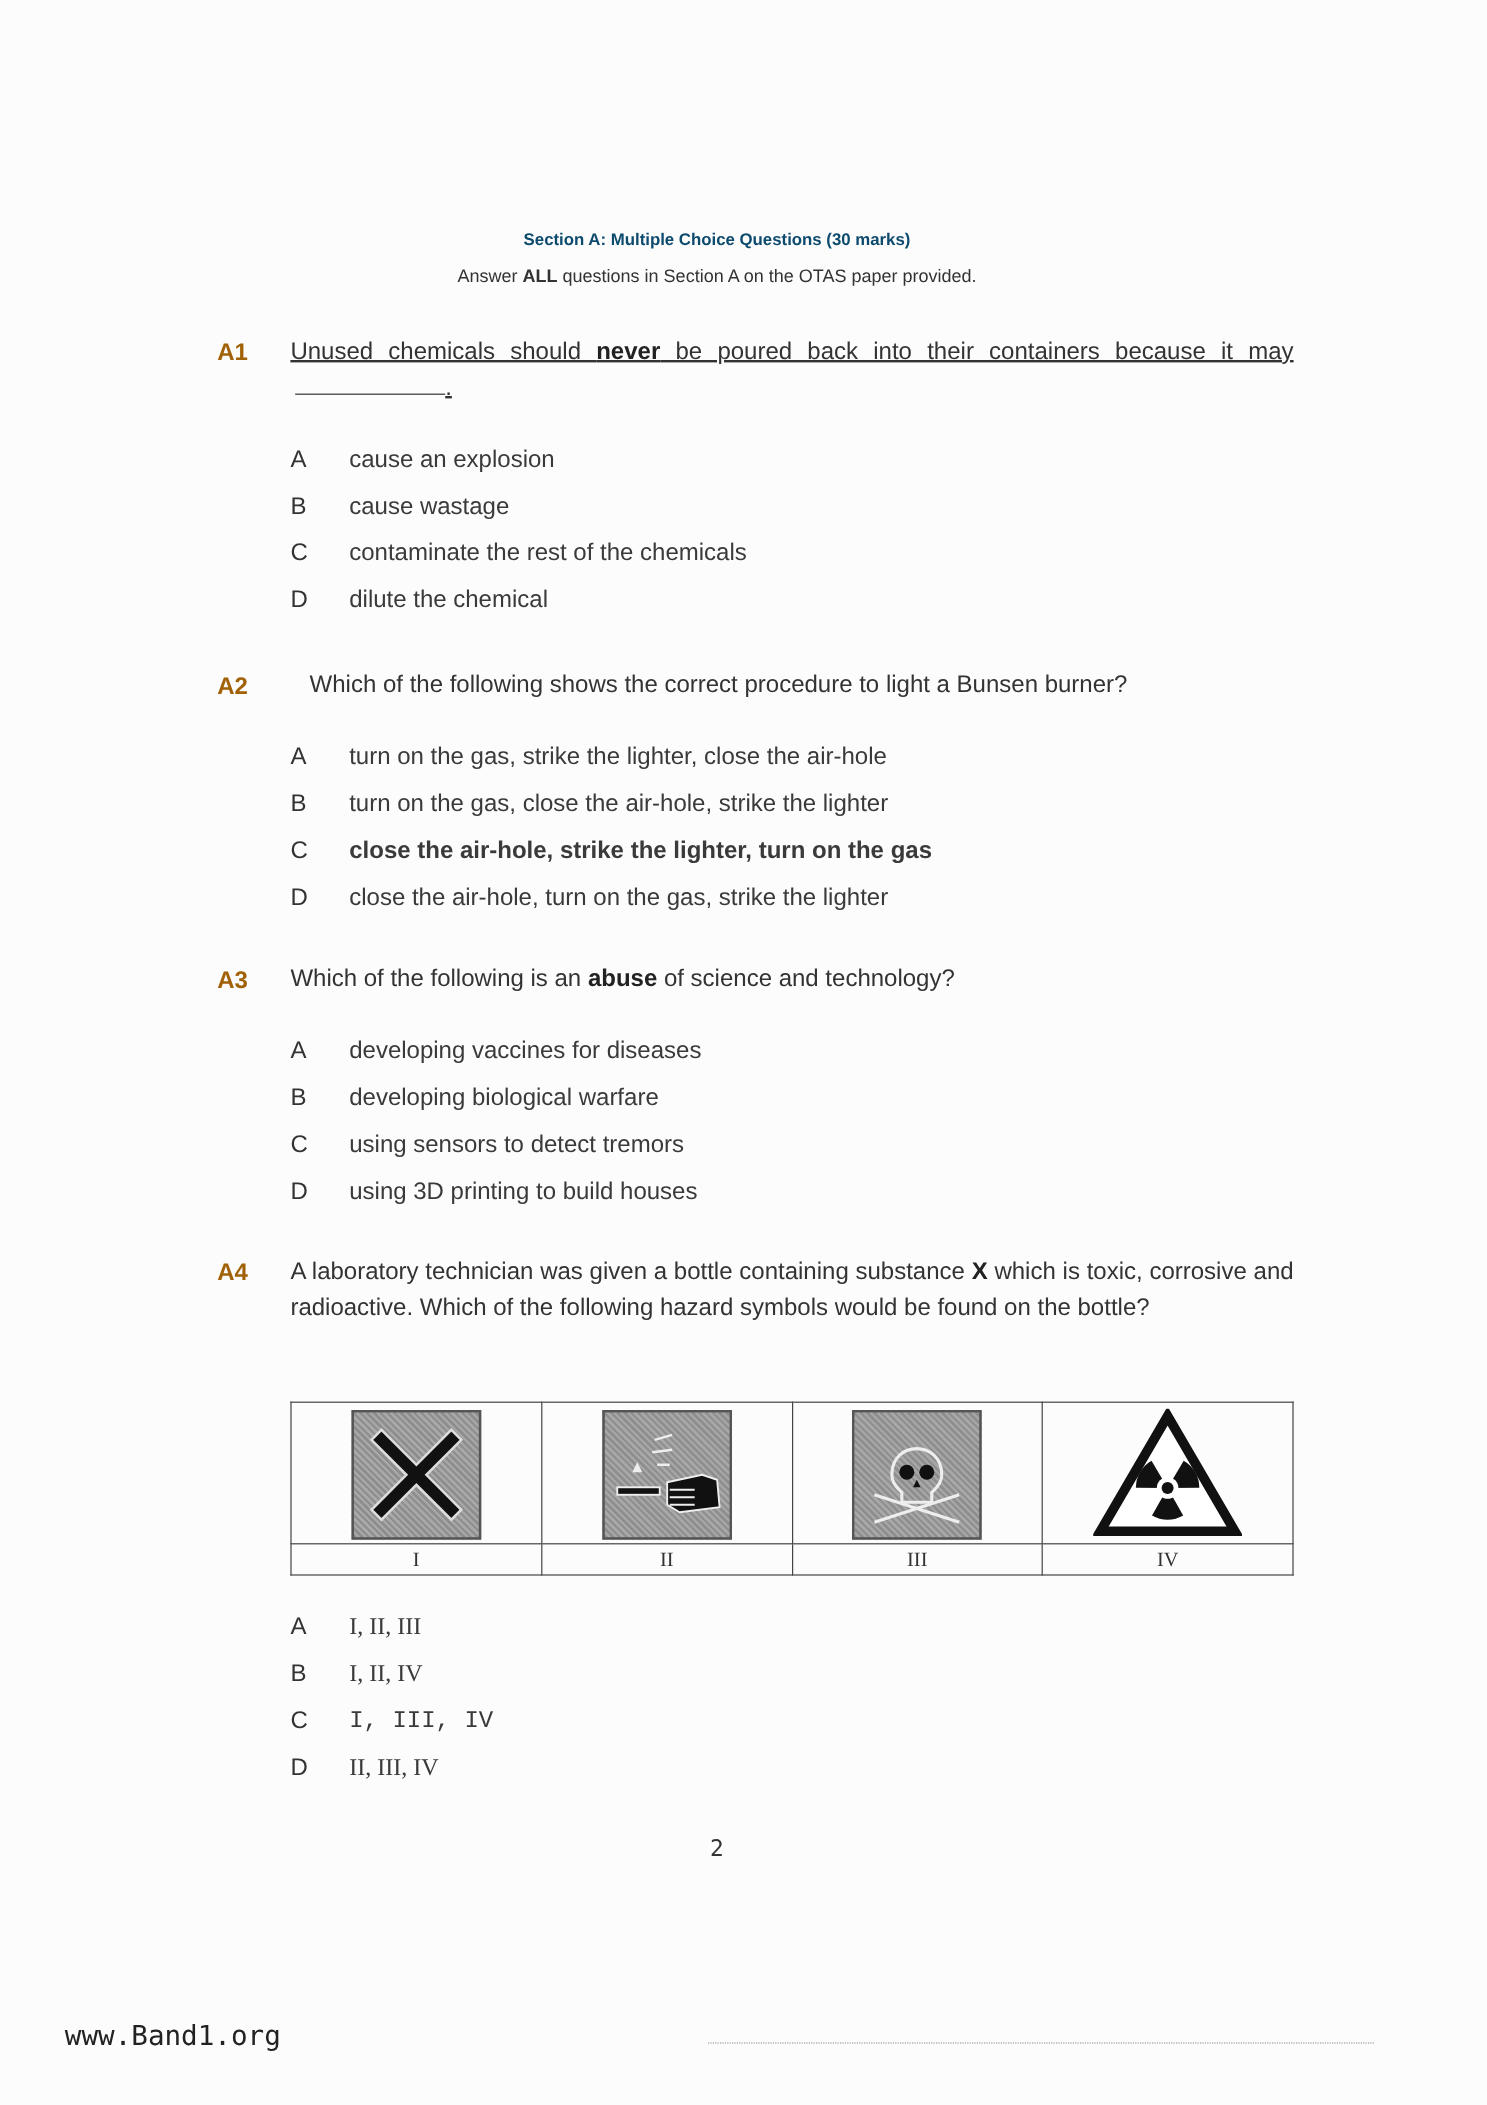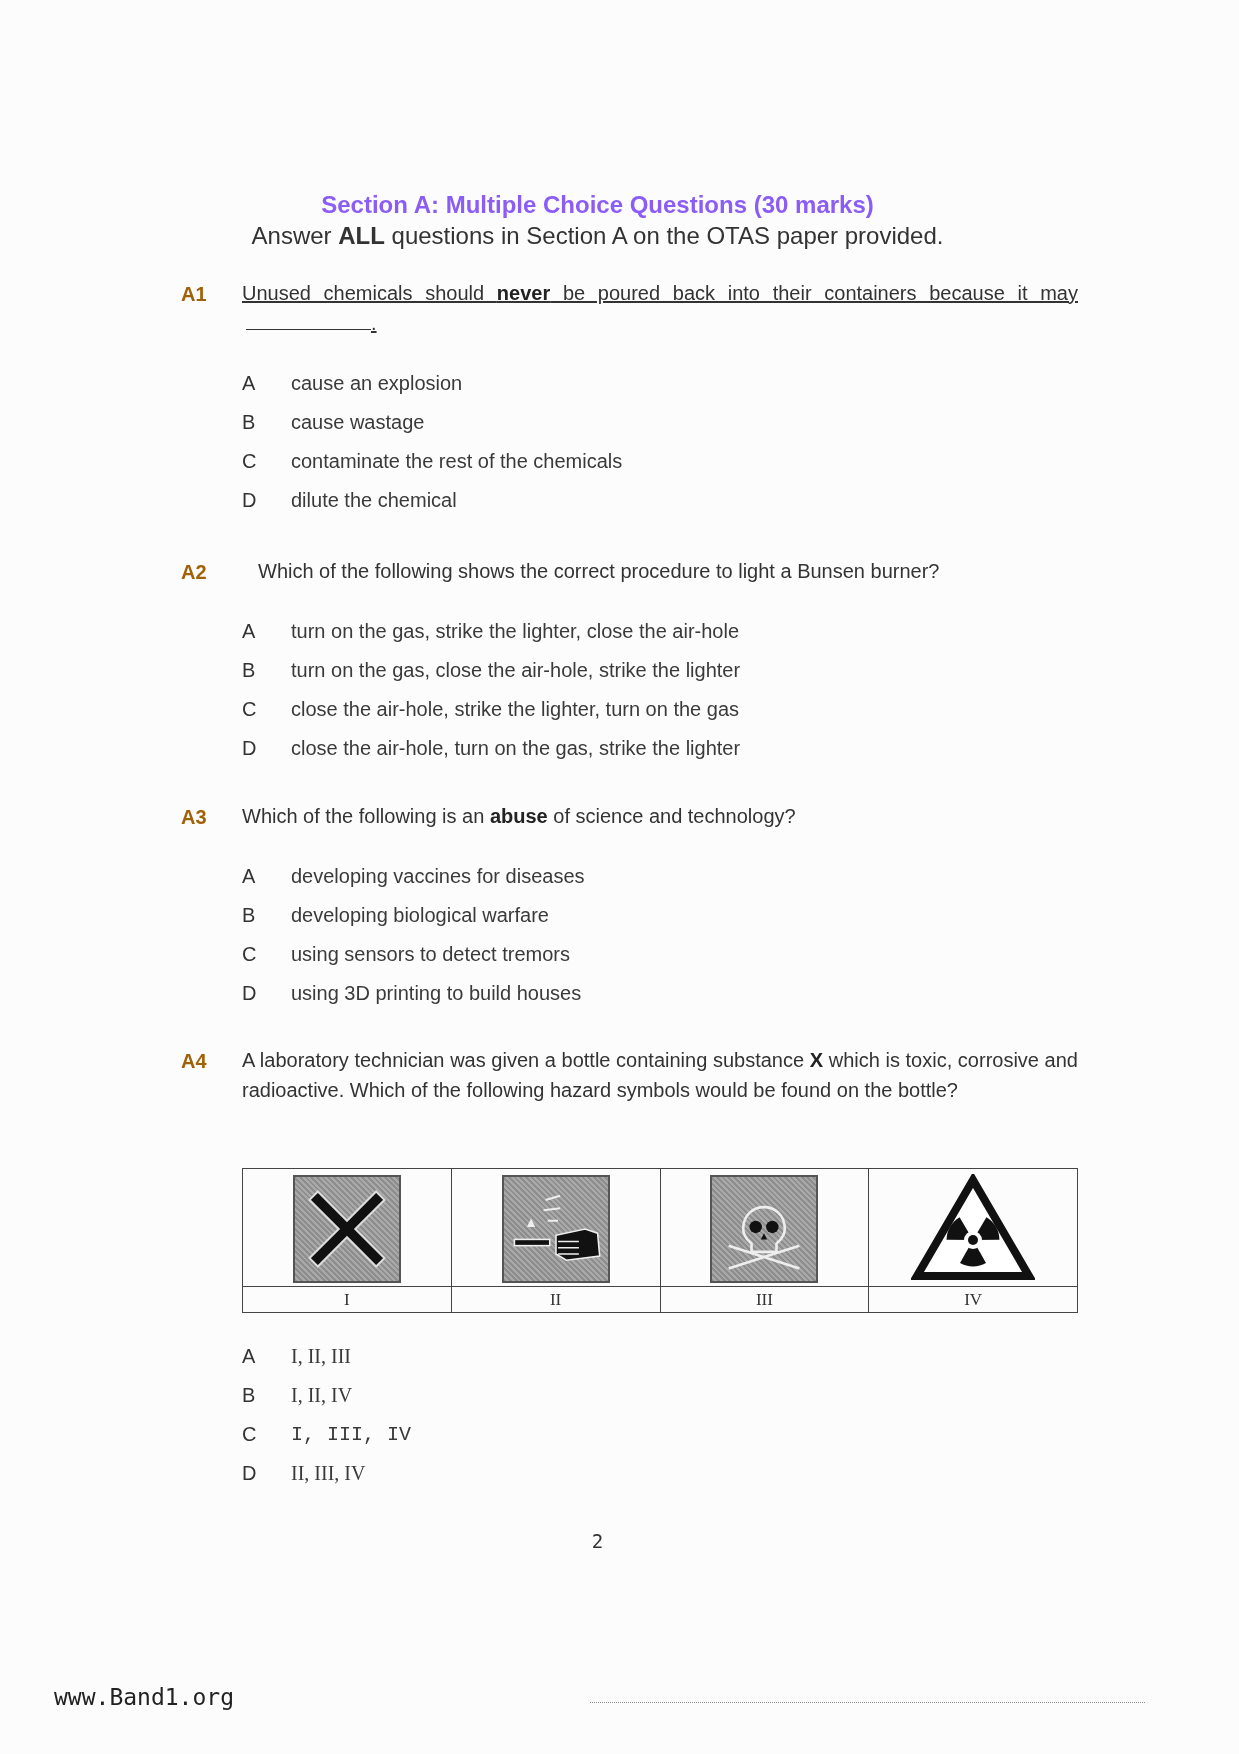--- a/index.html
+++ b/index.html
@@ -4,25 +4,25 @@
 <style>
   html, body { margin: 0; padding: 0; }
   body {
     width: 1239px; height: 1754px; position: relative; overflow: hidden;
     background: #fcfcfc; color: #2a2a2a;
     font-family: "Liberation Sans", sans-serif;
   }
   .abs { position: absolute; }
   .section-title {
     left: 0; width: 1195px; top: 191px; text-align: center;
-    font-size: 24px; font-weight: bold; color: #8b5cf6;
+    font-size: 14px; font-weight: bold; color: #0c4a6e;
   }
   .section-instr {
     left: 0; width: 1195px; top: 222px; text-align: center;
-    font-size: 24px; color: #333;
+    font-size: 15px; color: #333;
   }
   .qnum { left: 181px; font-size: 20px; font-weight: bold; color: #a16207; }
   .qtext {
     left: 242px; width: 836px; font-size: 20px; line-height: 30px; color: #333;
     text-align: justify;
   }
   .qtext b { color: #222; }
   .opt-letter { left: 242px; font-size: 20px; color: #333; }
   .opt-text { left: 291px; font-size: 20px; color: #3a3a3a; }
   .blank { display: inline-block; width: 125px; border-bottom: 1.5px solid #333; height: 18px; vertical-align: baseline; margin-left: 4px; }
@@ -69,21 +69,21 @@
 </div>
 
 <div>
   <div class="abs qnum" style="top:561px;">A2</div>
   <div class="abs qtext" style="top:556px;margin-left:16px;">Which of the following shows the correct procedure to light a Bunsen burner?</div>
   <div class="abs opt-letter" style="top:620px;">A</div>
   <div class="abs opt-text" style="top:620px;">turn on the gas, strike the lighter, close the air-hole</div>
   <div class="abs opt-letter" style="top:659px;">B</div>
   <div class="abs opt-text" style="top:659px;">turn on the gas, close the air-hole, strike the lighter</div>
   <div class="abs opt-letter" style="top:698px;">C</div>
-  <div class="abs opt-text" style="top:698px;">close the air-hole, strike the lighter, turn on the gas</div>
+  <div class="abs opt-text" style="top:698px;font-weight:bold;">close the air-hole, strike the lighter, turn on the gas</div>
   <div class="abs opt-letter" style="top:737px;">D</div>
   <div class="abs opt-text" style="top:737px;">close the air-hole, turn on the gas, strike the lighter</div>
 </div>
 
 <div>
   <div class="abs qnum" style="top:806px;">A3</div>
   <div class="abs qtext" style="top:801px;"><span>Which of the following is an </span><b>abuse</b><span> of science and technology?</span></div>
   <div class="abs opt-letter" style="top:865px;">A</div>
   <div class="abs opt-text" style="top:865px;">developing vaccines for diseases</div>
   <div class="abs opt-letter" style="top:904px;">B</div>

